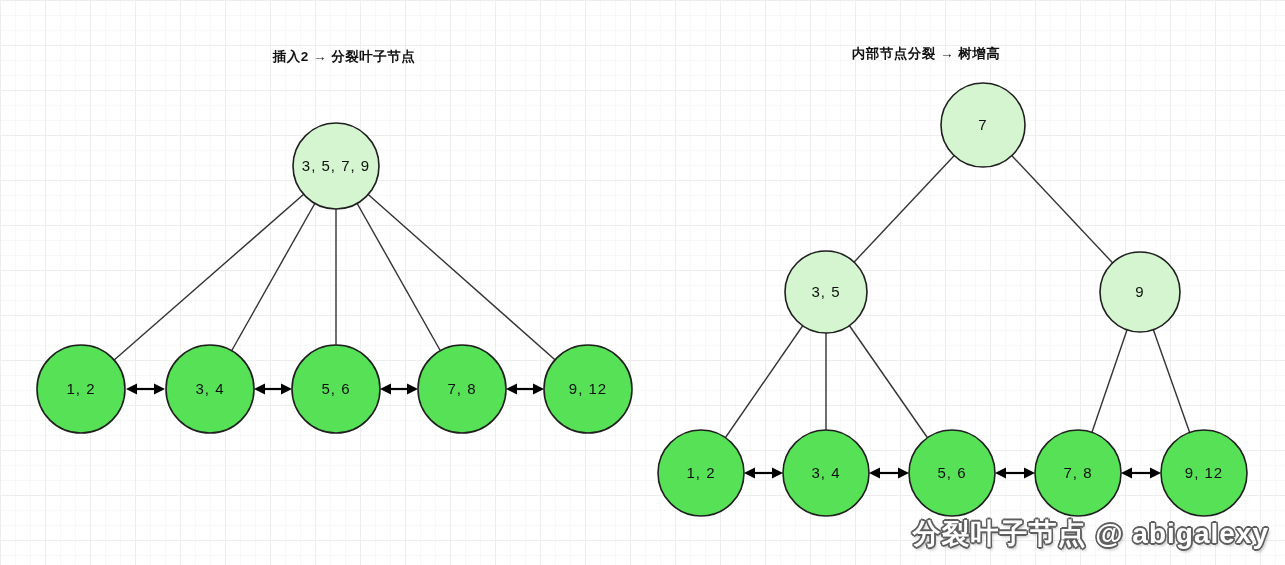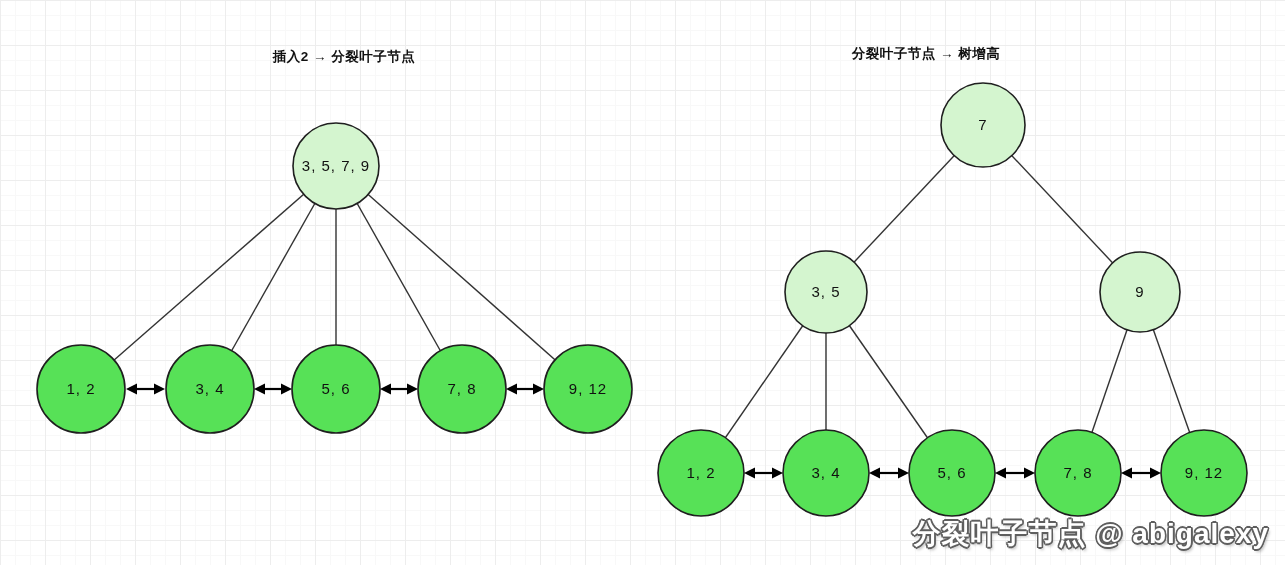--- a/index.html
+++ b/index.html
@@ -84,21 +84,21 @@
        2px 3px 3px rgba(0,0,0,0.25);
   }
 </style>
 </head>
 <body>
 
 <div class="canvas">
 
   <div class="tree-title left">插入2 → 分裂叶子节点</div>
 
-  <div class="tree-title right">分裂叶子节点 → 树增高</div>
+  <div class="tree-title right">内部节点分裂 → 树增高</div>
 
   <svg class="diagram" viewBox="0 0 1285 565">
 
     <g>
 
       <line class="edge" x1="336" y1="166" x2="81" y2="389"></line>
       <line class="edge" x1="336" y1="166" x2="210" y2="389"></line>
       <line class="edge" x1="336" y1="166" x2="336" y2="389"></line>
       <line class="edge" x1="336" y1="166" x2="462" y2="389"></line>
       <line class="edge" x1="336" y1="166" x2="588" y2="389"></line>

